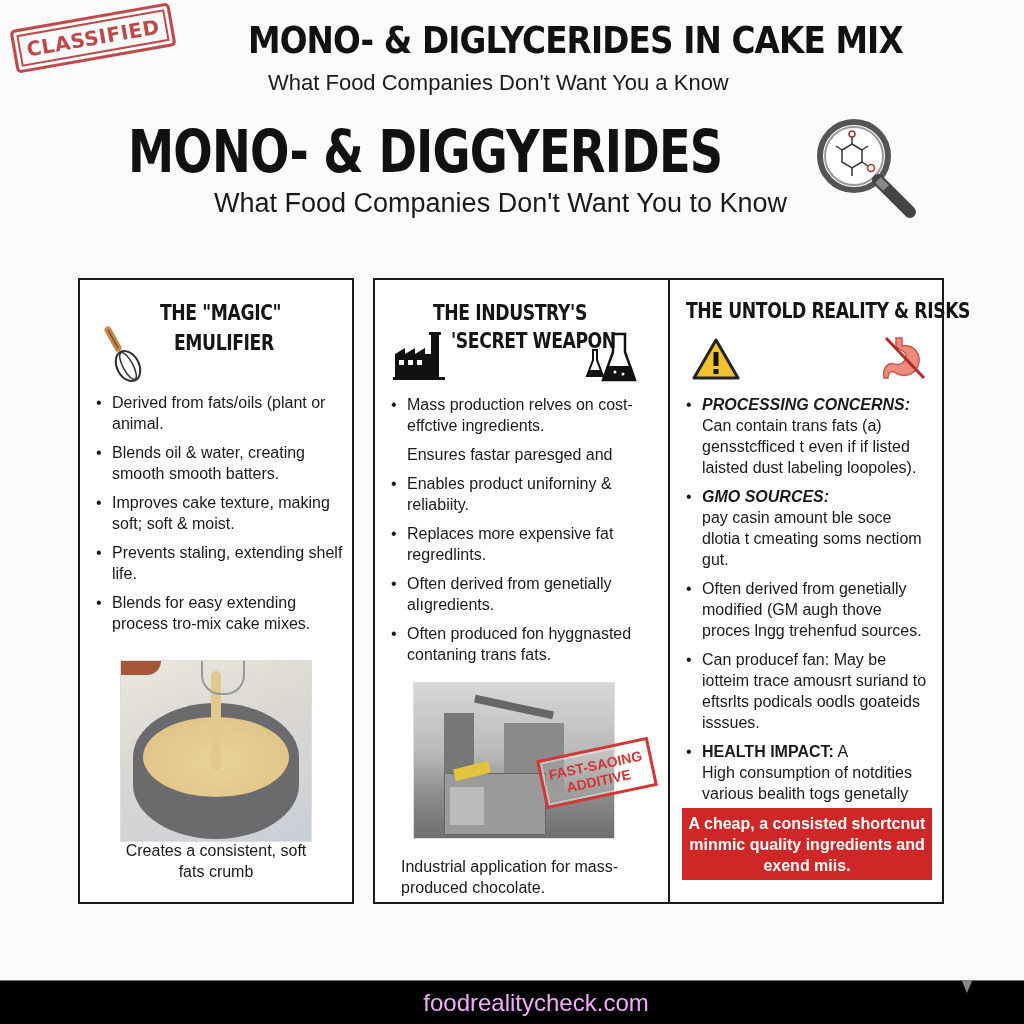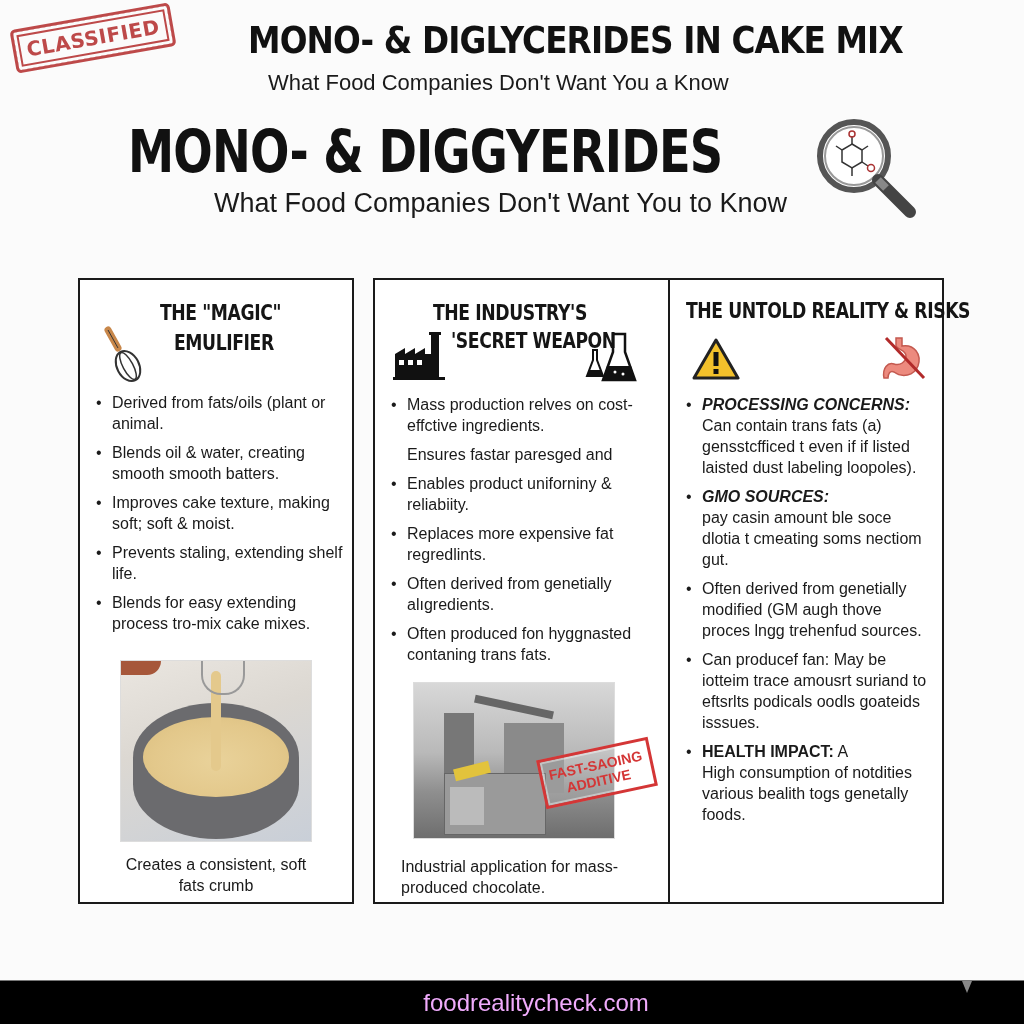--- a/index.html
+++ b/index.html
@@ -117,21 +117,21 @@
     <li><span class="dot">•</span><span>Prevents staling, extending shelf life.</span></li>
     <li><span class="dot">•</span><span>Blends for easy extending process tro-mix cake mixes.</span></li>
   </ul>
   <div class="photo" style="left:40px; top:380px; width:190px; height:180px; background: linear-gradient(160deg,#eae6e0 0%,#dcd8d2 40%,#c9cfd8 100%);">
     <div style="position:absolute; left:0; top:0; width:40px; height:14px; background:#a6573a; border-radius:0 0 20px 0;"></div>
     <div style="position:absolute; left:12px; top:42px; width:166px; height:136px; border-radius:50%/40%; background:#6b6b6e;"></div>
     <div style="position:absolute; left:22px; top:56px; width:146px; height:80px; border-radius:50%; background:radial-gradient(ellipse at 50% 55%, #e9d29a 0%, #e3c88b 60%, #d9bd7e 100%);"></div>
     <div style="position:absolute; left:90px; top:10px; width:10px; height:100px; background:#e4c98c; border-radius:5px;"></div>
     <div style="position:absolute; left:80px; top:0; width:40px; height:32px; border:2px solid #999; border-top:none; border-radius:0 0 20px 20px;"></div>
   </div>
-  <div class="caption" style="left:0; right:0; top:574px; text-align:center;">
+  <div class="caption" style="left:0; right:0; top:560px; text-align:center;">
     <div>Creates a consistent, soft</div>
     <div>fats crumb</div>
   </div>
 </div>
 
 <div class="panel panel-2">
   <div class="panel-title" style="left:58px; top:18px;">THE INDUSTRY'S</div>
   <div class="panel-title" style="left:76px; top:46px;">'SECRET WEAPON</div>
   <svg style="position:absolute; left:18px; top:52px;" width="52" height="48" viewBox="0 0 52 48">
     <rect x="38" y="2" width="8" height="44" fill="#111"></rect>
@@ -181,16 +181,17 @@
     <path d="M22 4 L22 12 C34 10 42 20 38 32 C34 42 22 44 14 38 C10 36 8 40 8 44 L4 44 C2 34 8 28 14 30 C20 32 26 28 26 22 C26 16 18 16 16 12 L16 4 Z" fill="#ec8a7e" stroke="#c45a50" stroke-width="1.5"></path>
     <line x1="6" y1="4" x2="44" y2="44" stroke="#b22a2a" stroke-width="3"></line>
   </svg>
   <ul class="bullets" style="top:114px;">
     <li><span class="dot">•</span><b>PROCESSING CONCERNS:</b><span>Can contain trans fats (a) gensstcfficed t even if if listed laisted dust labeling loopoles).</span></li>
     <li><span class="dot">•</span><b>GMO SOURCES:</b><span>pay casin amount ble soce dlotia t cmeating soms nectiom gut.</span></li>
     <li><span class="dot">•</span><span>Often derived from genetially modified (GM augh thove proces lngg trehenfud sources.</span></li>
     <li><span class="dot">•</span><span>Can producef fan: May be iotteim trace amousrt suriand to eftsrlts podicals oodls goateids isssues.</span></li>
     <li><span class="dot">•</span><span><strong>HEALTH IMPACT:</strong><span> A</span></span><br><span>High consumption of notdities various bealith togs genetally foods.</span></li>
   </ul>
+  <div class="red-box">A cheap, a consisted shortcnut minmic quality ingredients and exend miis.</div>
 </div>
 
 <div class="footer">foodrealitycheck.com</div>
 <div class="footer-marker"></div>
 
 </body></html>

